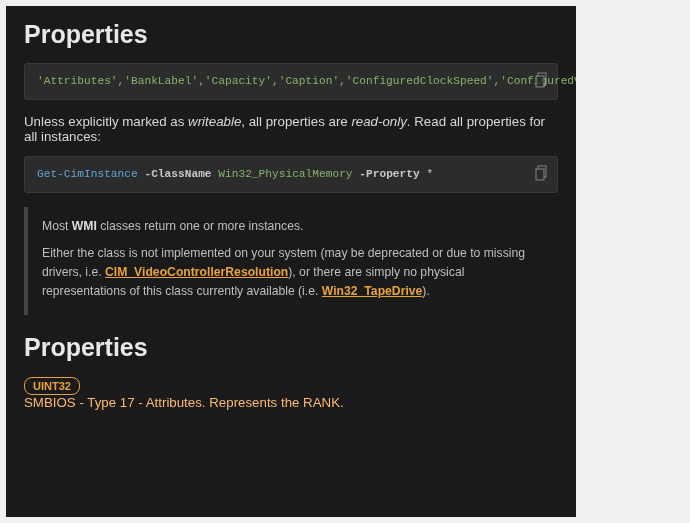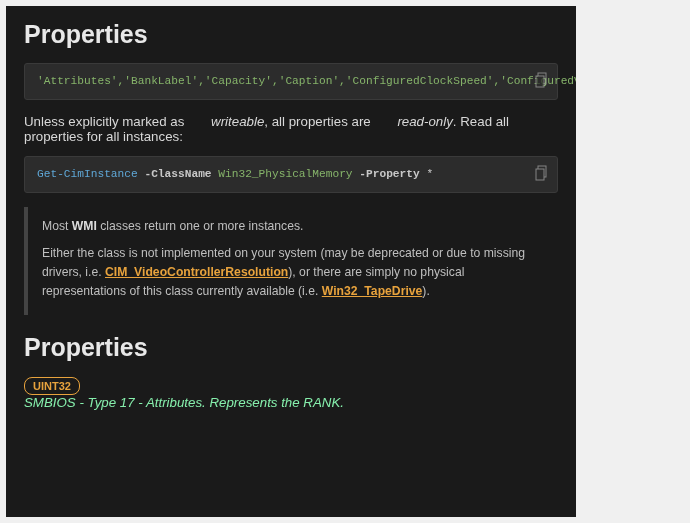--- a/index.html
+++ b/index.html
@@ -60,21 +60,21 @@
   }
   .ps-string { color: #86b46a; }
   .ps-cmd    { color: #5fa7d6; }
   .ps-param  { color: #c8c8c8; font-weight: 600; }
   .ps-class  { color: #86b46a; }
   .ps-star   { color: #c8c8c8; }
   .midtext {
     font-size: 13.3px;
     margin-bottom: 12px;
   }
-  .midtext em { font-style: italic; margin-left: 23px; }
+  .midtext em { font-style: italic; }
   .note {
     border-left: 4px solid #444;
     padding: 10px 12px 10px 14px;
     font-size: 12.2px;
     line-height: 1.55;
     color: #bfbfbf;
     margin-bottom: 18px;
   }
   .note p { margin-bottom: 8px; }
   .note p:last-child { margin-bottom: 4px; }
@@ -98,22 +98,21 @@
     border: 1px solid #e8a33d;
     color: #e8a33d;
     border-radius: 8px;
     font-size: 11px;
     font-weight: 700;
     padding: 2px 8px;
     margin-bottom: 0;
   }
   .attr-desc {
     font-size: 13.3px;
-    color: #86efac;
-    font-style: italic;
+    color: #fdba74;
   }
 </style>
 </head>
 <body>
 
 <div class="page">
 
   <h2 class="sec-title">Properties</h2>
 
 

